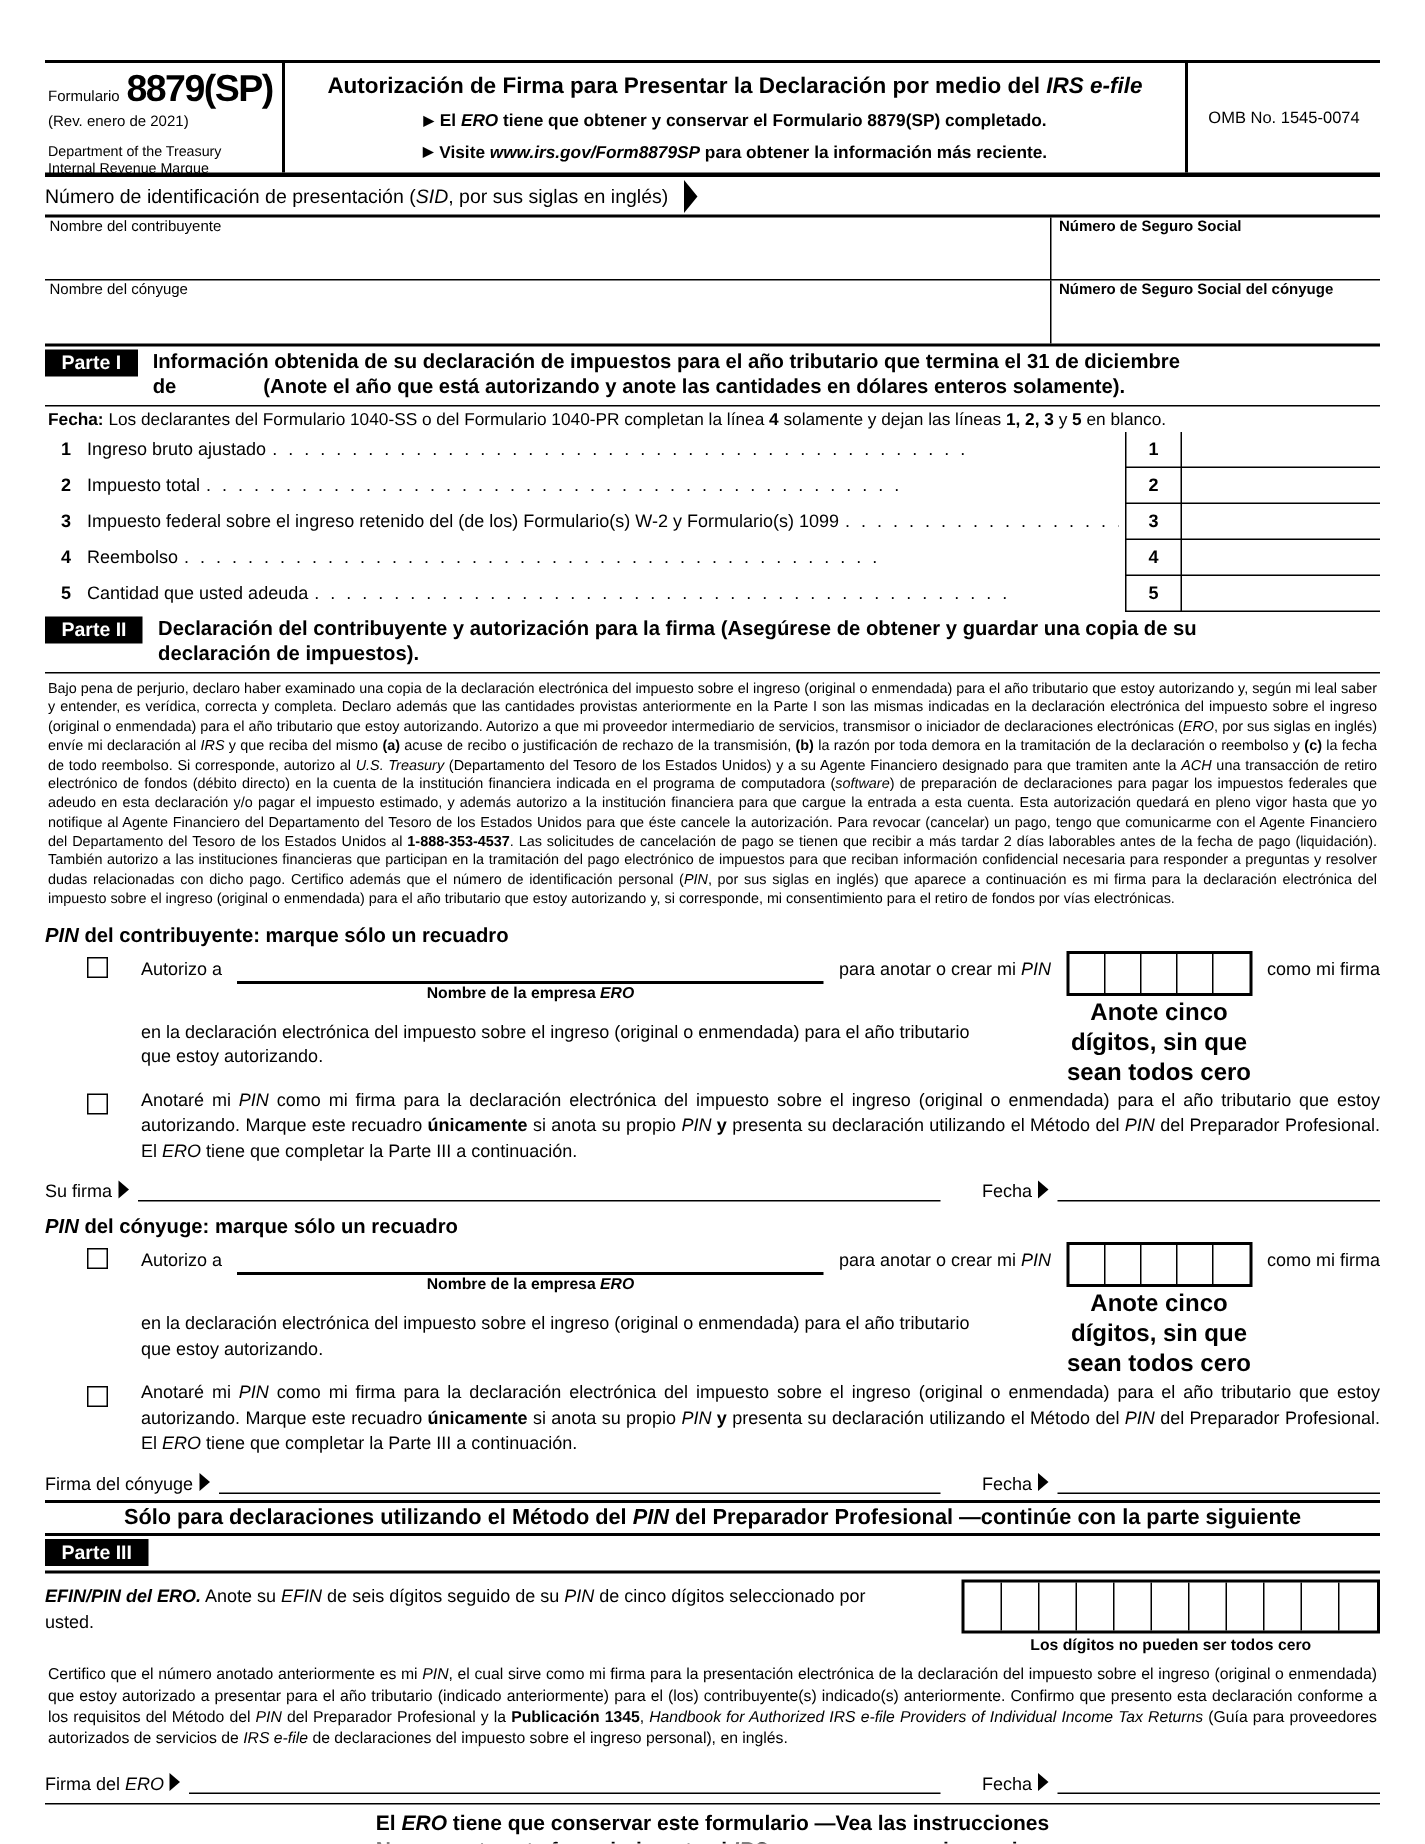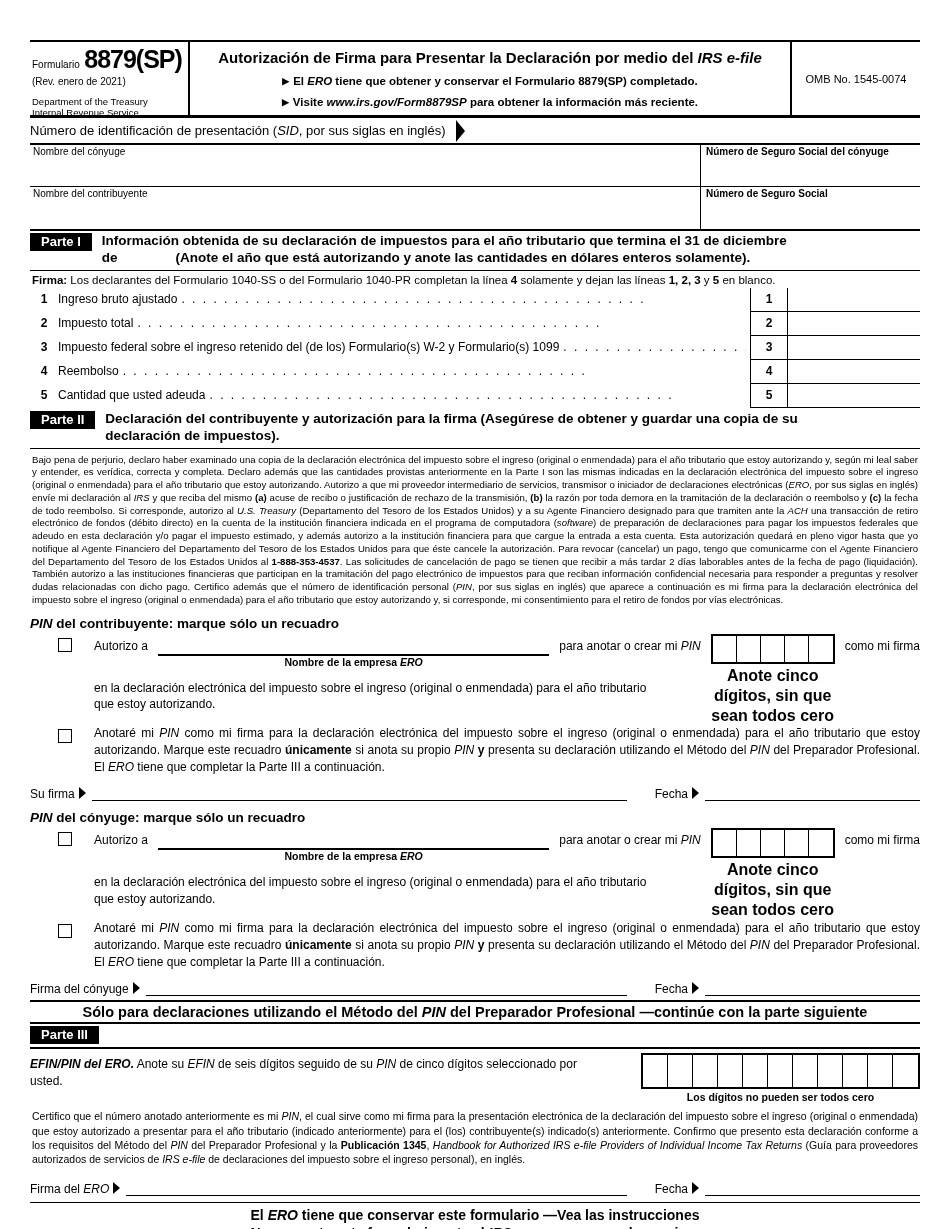--- a/index.html
+++ b/index.html
@@ -104,56 +104,56 @@
 
   <div class="hdr">
     <div class="hdr-left">
       <div class="formline">
         <span class="formword">Formulario</span>
         <span class="formnum">8879(SP)</span>
       </div>
       <div class="rev">(Rev. enero de 2021)</div>
       <div class="dept">
         <div>Department of the Treasury</div>
-        <div>Internal Revenue Service</div>
+        <div>Internal Revenue Marque</div>
       </div>
     </div>
     <div class="hdr-mid">
       <div class="hdr-title"><span style="font-weight: bold;">Autorización de Firma para Presentar la Declaración por medio del </span><span style="font-weight: bold; font-style: italic;">IRS e-file</span></div>
       <div class="hdr-bullet arrow-sm"><span></span><span><span style="font-weight: bold;">El </span><span style="font-weight: bold; font-style: italic;">ERO</span><span style="font-weight: bold;"> tiene que obtener y conservar el Formulario 8879(SP) completado.</span></span></div>
       <div class="hdr-bullet arrow-sm"><span></span><span><span style="font-weight: bold;">Visite </span><span style="font-weight: bold; font-style: italic;">www.irs.gov/Form8879SP</span><span style="font-weight: bold;"> para obtener la información más reciente.</span></span></div>
     </div>
     <div class="hdr-right">OMB No. 1545-0074</div>
   </div>
 
   <div class="sid-row">
     <span><span>Número de identificación de presentación (</span><span style="font-style: italic;">SID</span><span>, por sus siglas en inglés)</span></span>
     <span class="sid-pointer"></span>
     <span style="flex:1"></span>
   </div>
 
   <div class="ntable">
     <div class="nrow">
+      <div class="ncell-l">Nombre del contribuyente</div>
+      <div class="ncell-r">Número de Seguro Social</div>
+    </div>
+    <div class="nrow">
       <div class="ncell-l">Nombre del cónyuge</div>
       <div class="ncell-r">Número de Seguro Social del cónyuge</div>
-    </div>
-    <div class="nrow">
-      <div class="ncell-l">Nombre del contribuyente</div>
-      <div class="ncell-r">Número de Seguro Social</div>
     </div>
   </div>
 
   <div class="partbar">
     <span class="badge">Parte I</span>
     <span class="partheading">
       <span>Información obtenida de su declaración de impuestos para el año tributario que termina el 31 de diciembre</span><br>
       <span>de</span><span class="yearblank"></span><span>(Anote el año que está autorizando y anote las cantidades en dólares enteros solamente).</span>
     </span>
   </div>
-  <div class="nota"><span style="font-weight: bold;">Firma: </span><span>Los declarantes del Formulario 1040-SS o del Formulario 1040-PR completan la línea </span><span style="font-weight: bold;">4</span><span> solamente y dejan las líneas </span><span style="font-weight: bold;">1, 2, 3</span><span> y </span><span style="font-weight: bold;">5</span><span> en blanco.</span></div>
+  <div class="nota"><span style="font-weight: bold;">Fecha: </span><span>Los declarantes del Formulario 1040-SS o del Formulario 1040-PR completan la línea </span><span style="font-weight: bold;">4</span><span> solamente y dejan las líneas </span><span style="font-weight: bold;">1, 2, 3</span><span> y </span><span style="font-weight: bold;">5</span><span> en blanco.</span></div>
 
   <div class="p1line">
     <span class="p1num">1</span>
     <span class="p1label">Ingreso bruto ajustado</span>
     <span class="p1dots"></span>
     <span class="p1numbox">1</span>
     <span class="p1amt"></span>
   </div>
   <div class="p1line">
     <span class="p1num">2</span>

